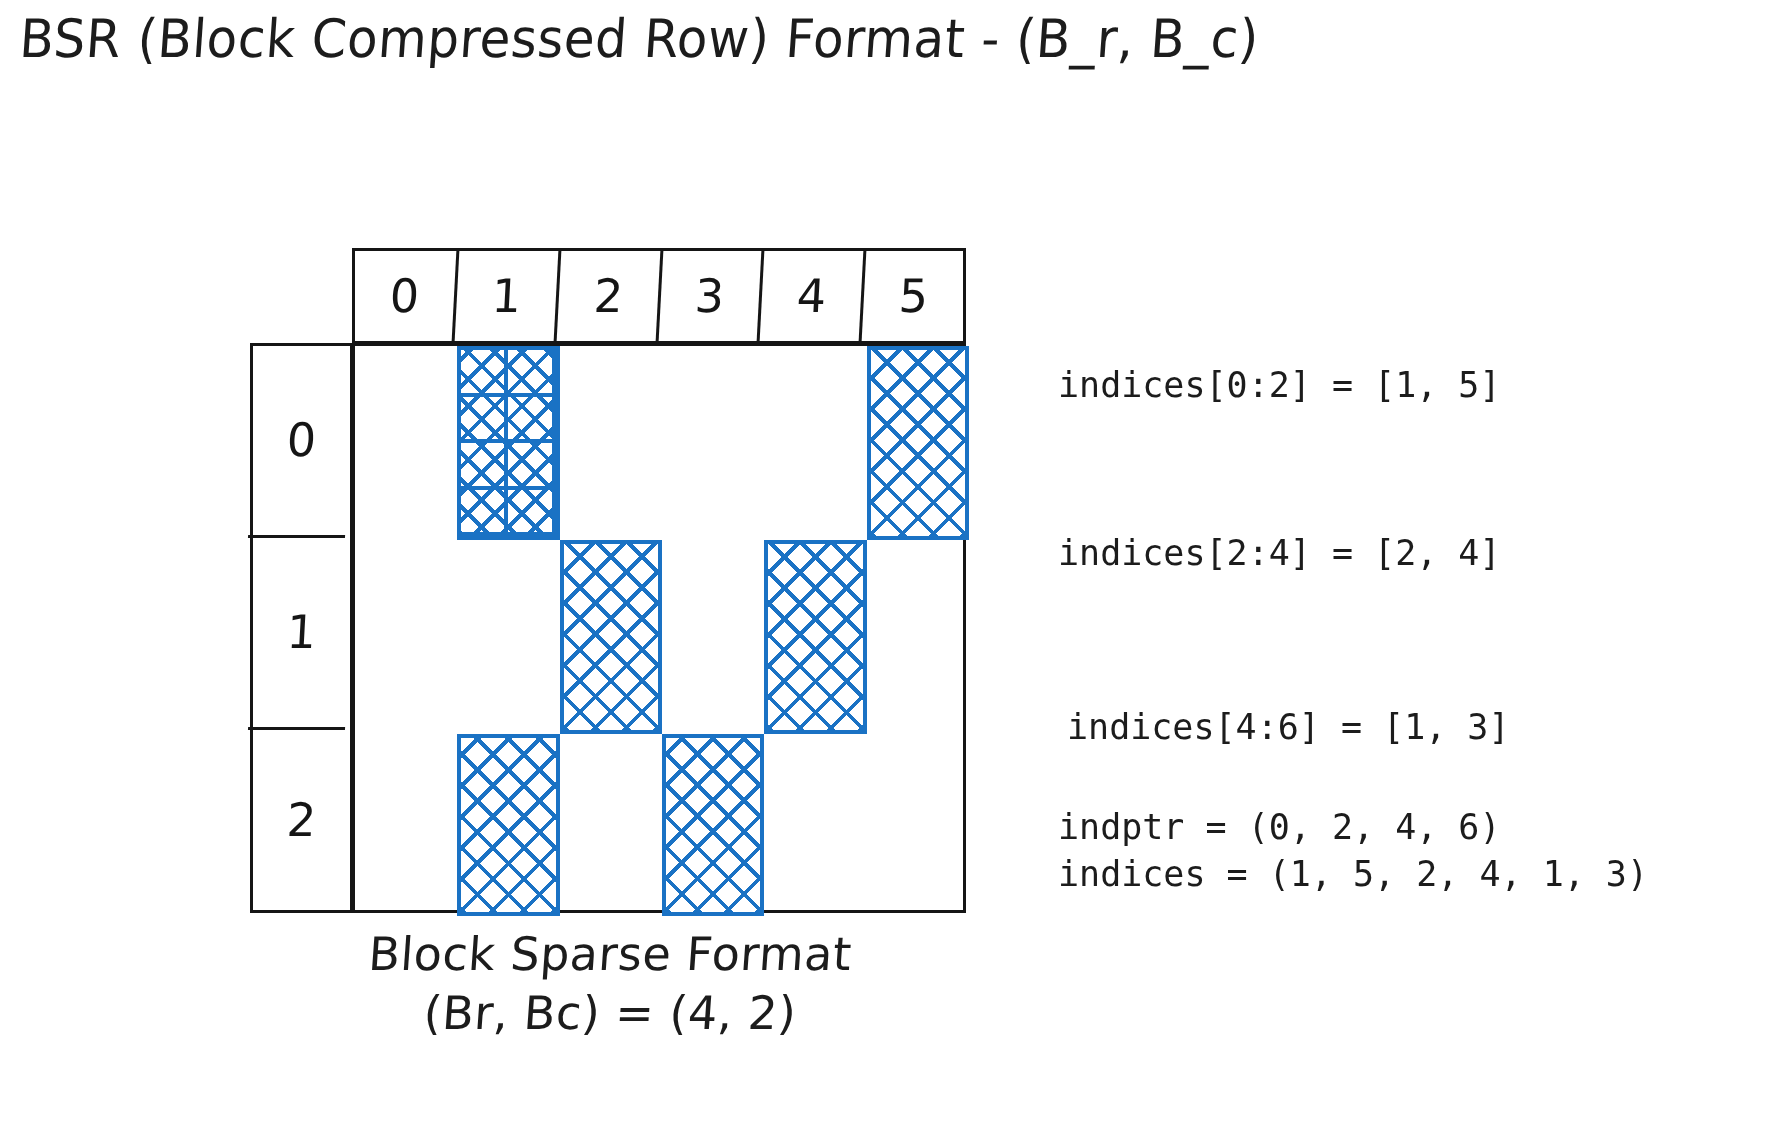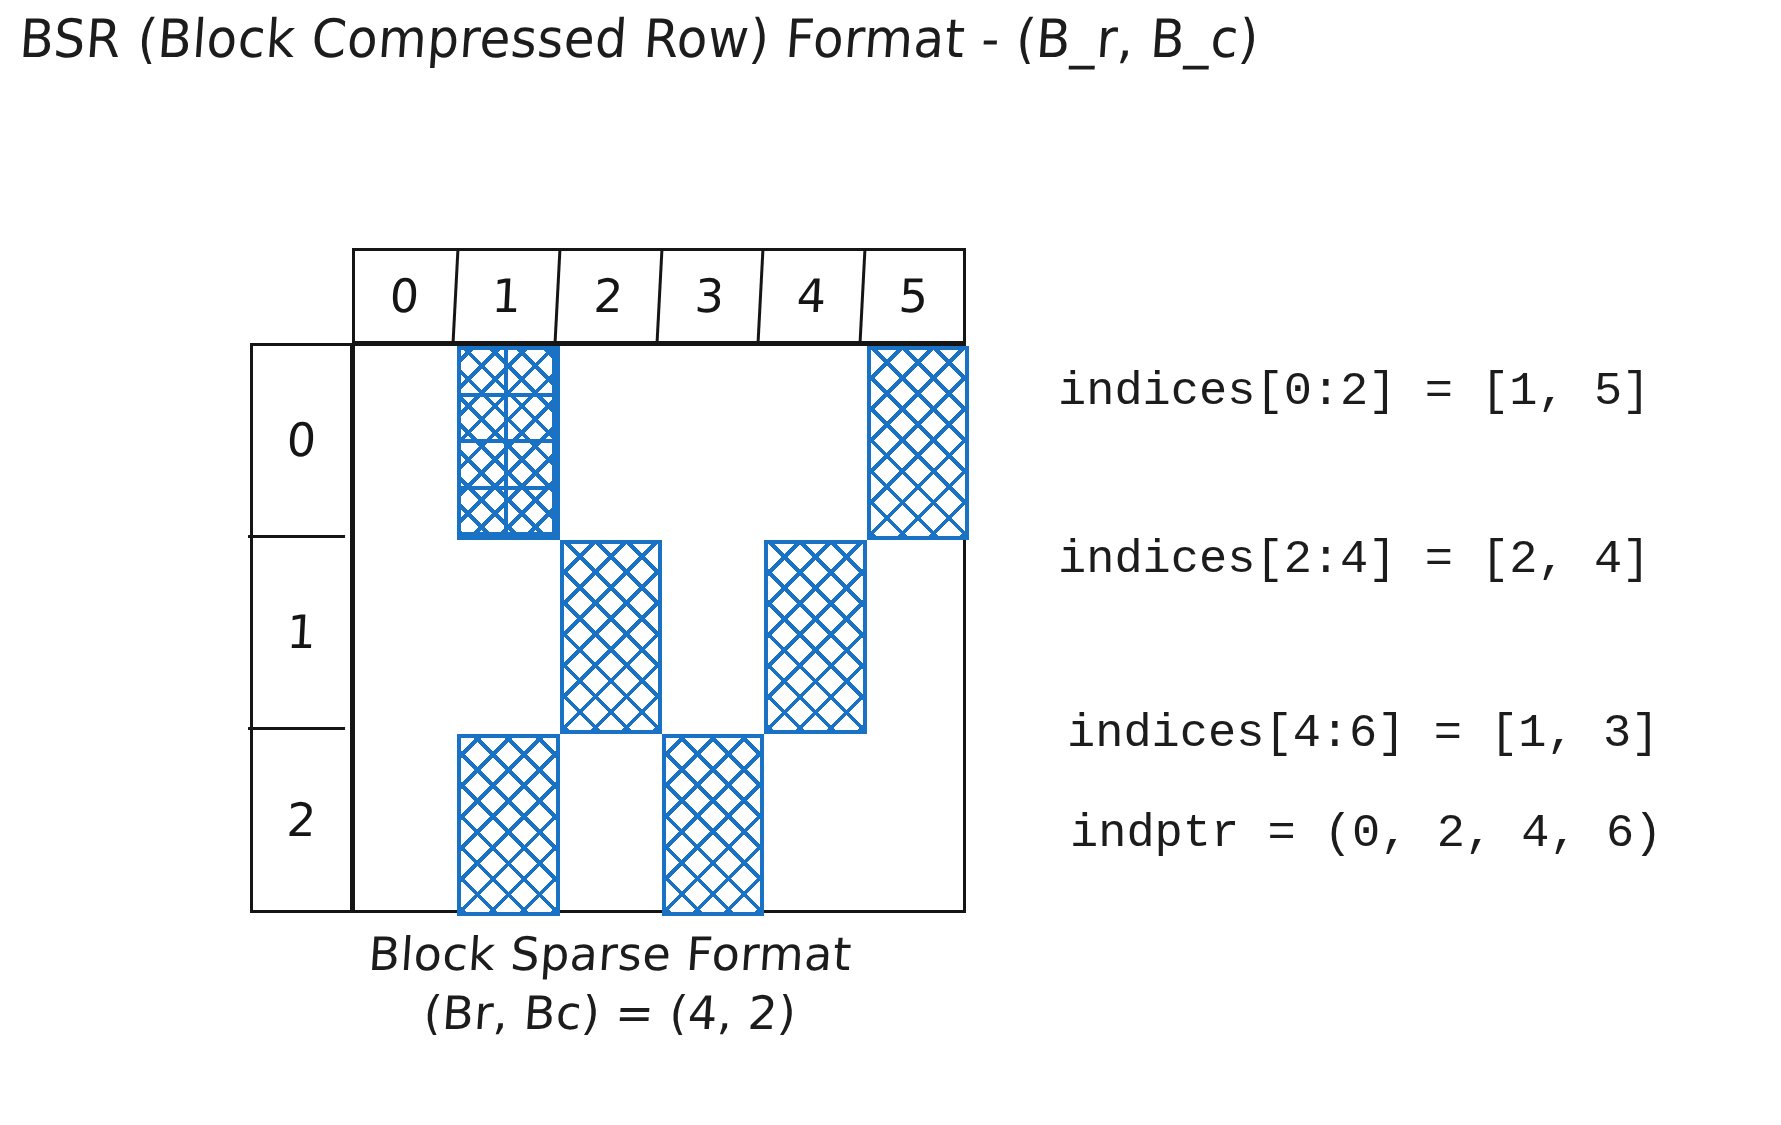--- a/index.html
+++ b/index.html
@@ -154,33 +154,32 @@
   
   #annotations {
     position: absolute;
     left: 1058px;
     top: 368px;
     width: 700px;
     font-family: "DejaVu Sans Mono", monospace;
     color: #1c1c1c;
   }
   .annot-line {
-    font-size: 47px;
+    font-size: 35px;
     line-height: 1.0;
     white-space: pre;
-    font-family: Liberation Mono, monospace;
   }
   #annot-indices-0 { position: absolute; top: 0px;   left: 0px; }
   #annot-indices-1 { position: absolute; top: 168px; left: 0px; }
   #annot-indices-2 { position: absolute; top: 322px; left: 9px; margin-top: 20px; }
 
   #summary-block {
     position: absolute;
     top: 442px;
-    left: 12px;
+    left: 0px;
   }
   #summary-block .annot-line { margin-bottom: 12px; }
   #summary-block .annot-line:last-child { margin-bottom: 0; }
 </style>
 </head>
 <body>
 
 <div id="diagram-title">BSR (Block Compressed Row) Format - (B_r, B_c)</div>
 
 <div id="matrix-figure">
@@ -226,14 +225,15 @@
   <div class="cap-line">(Br, Bc) = (4, 2)</div>
 </div>
 
 <div id="annotations">
   <div class="annot-line" id="annot-indices-0">indices[0:2] = [1, 5]</div>
   <div class="annot-line" id="annot-indices-1">indices[2:4] = [2, 4]</div>
   <div class="annot-line" id="annot-indices-2">indices[4:6] = [1, 3]</div>
 
   <div id="summary-block">
     <div class="annot-line">indptr = (0, 2, 4, 6)</div>
+    <div class="annot-line">indices = (1, 5, 2, 4, 1, 3)</div>
   </div>
 </div>
 
 </body></html>

